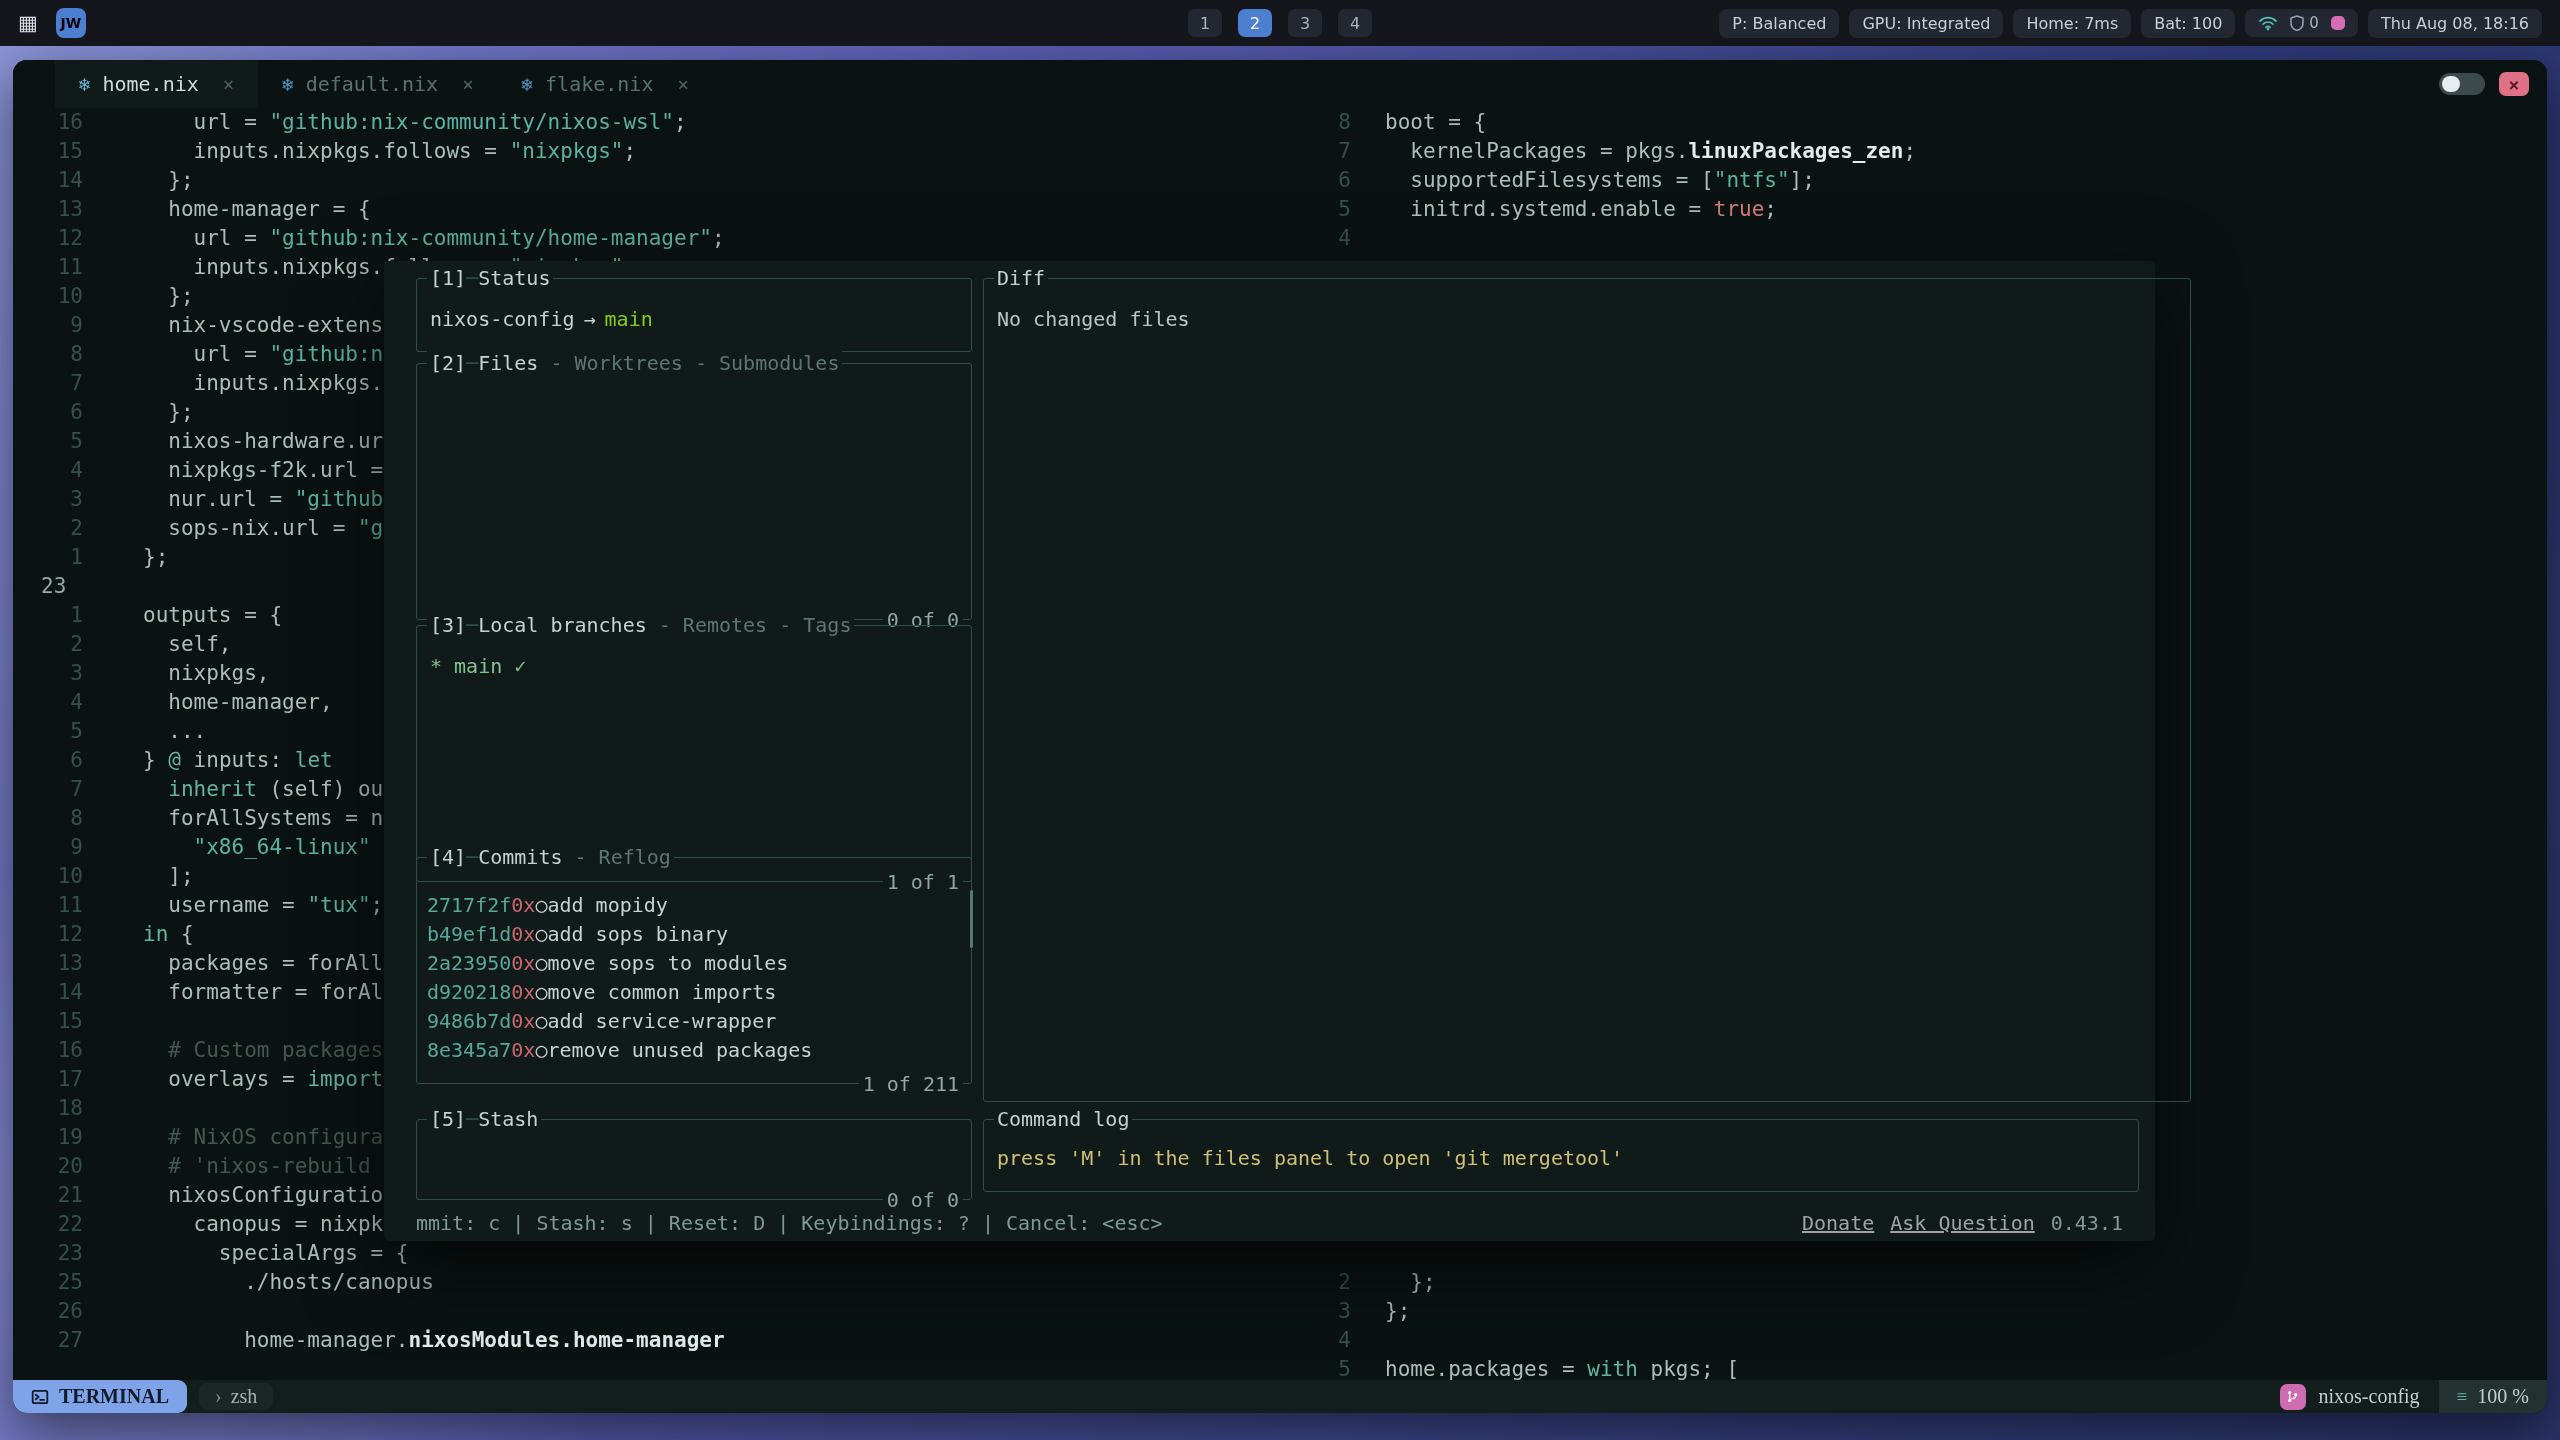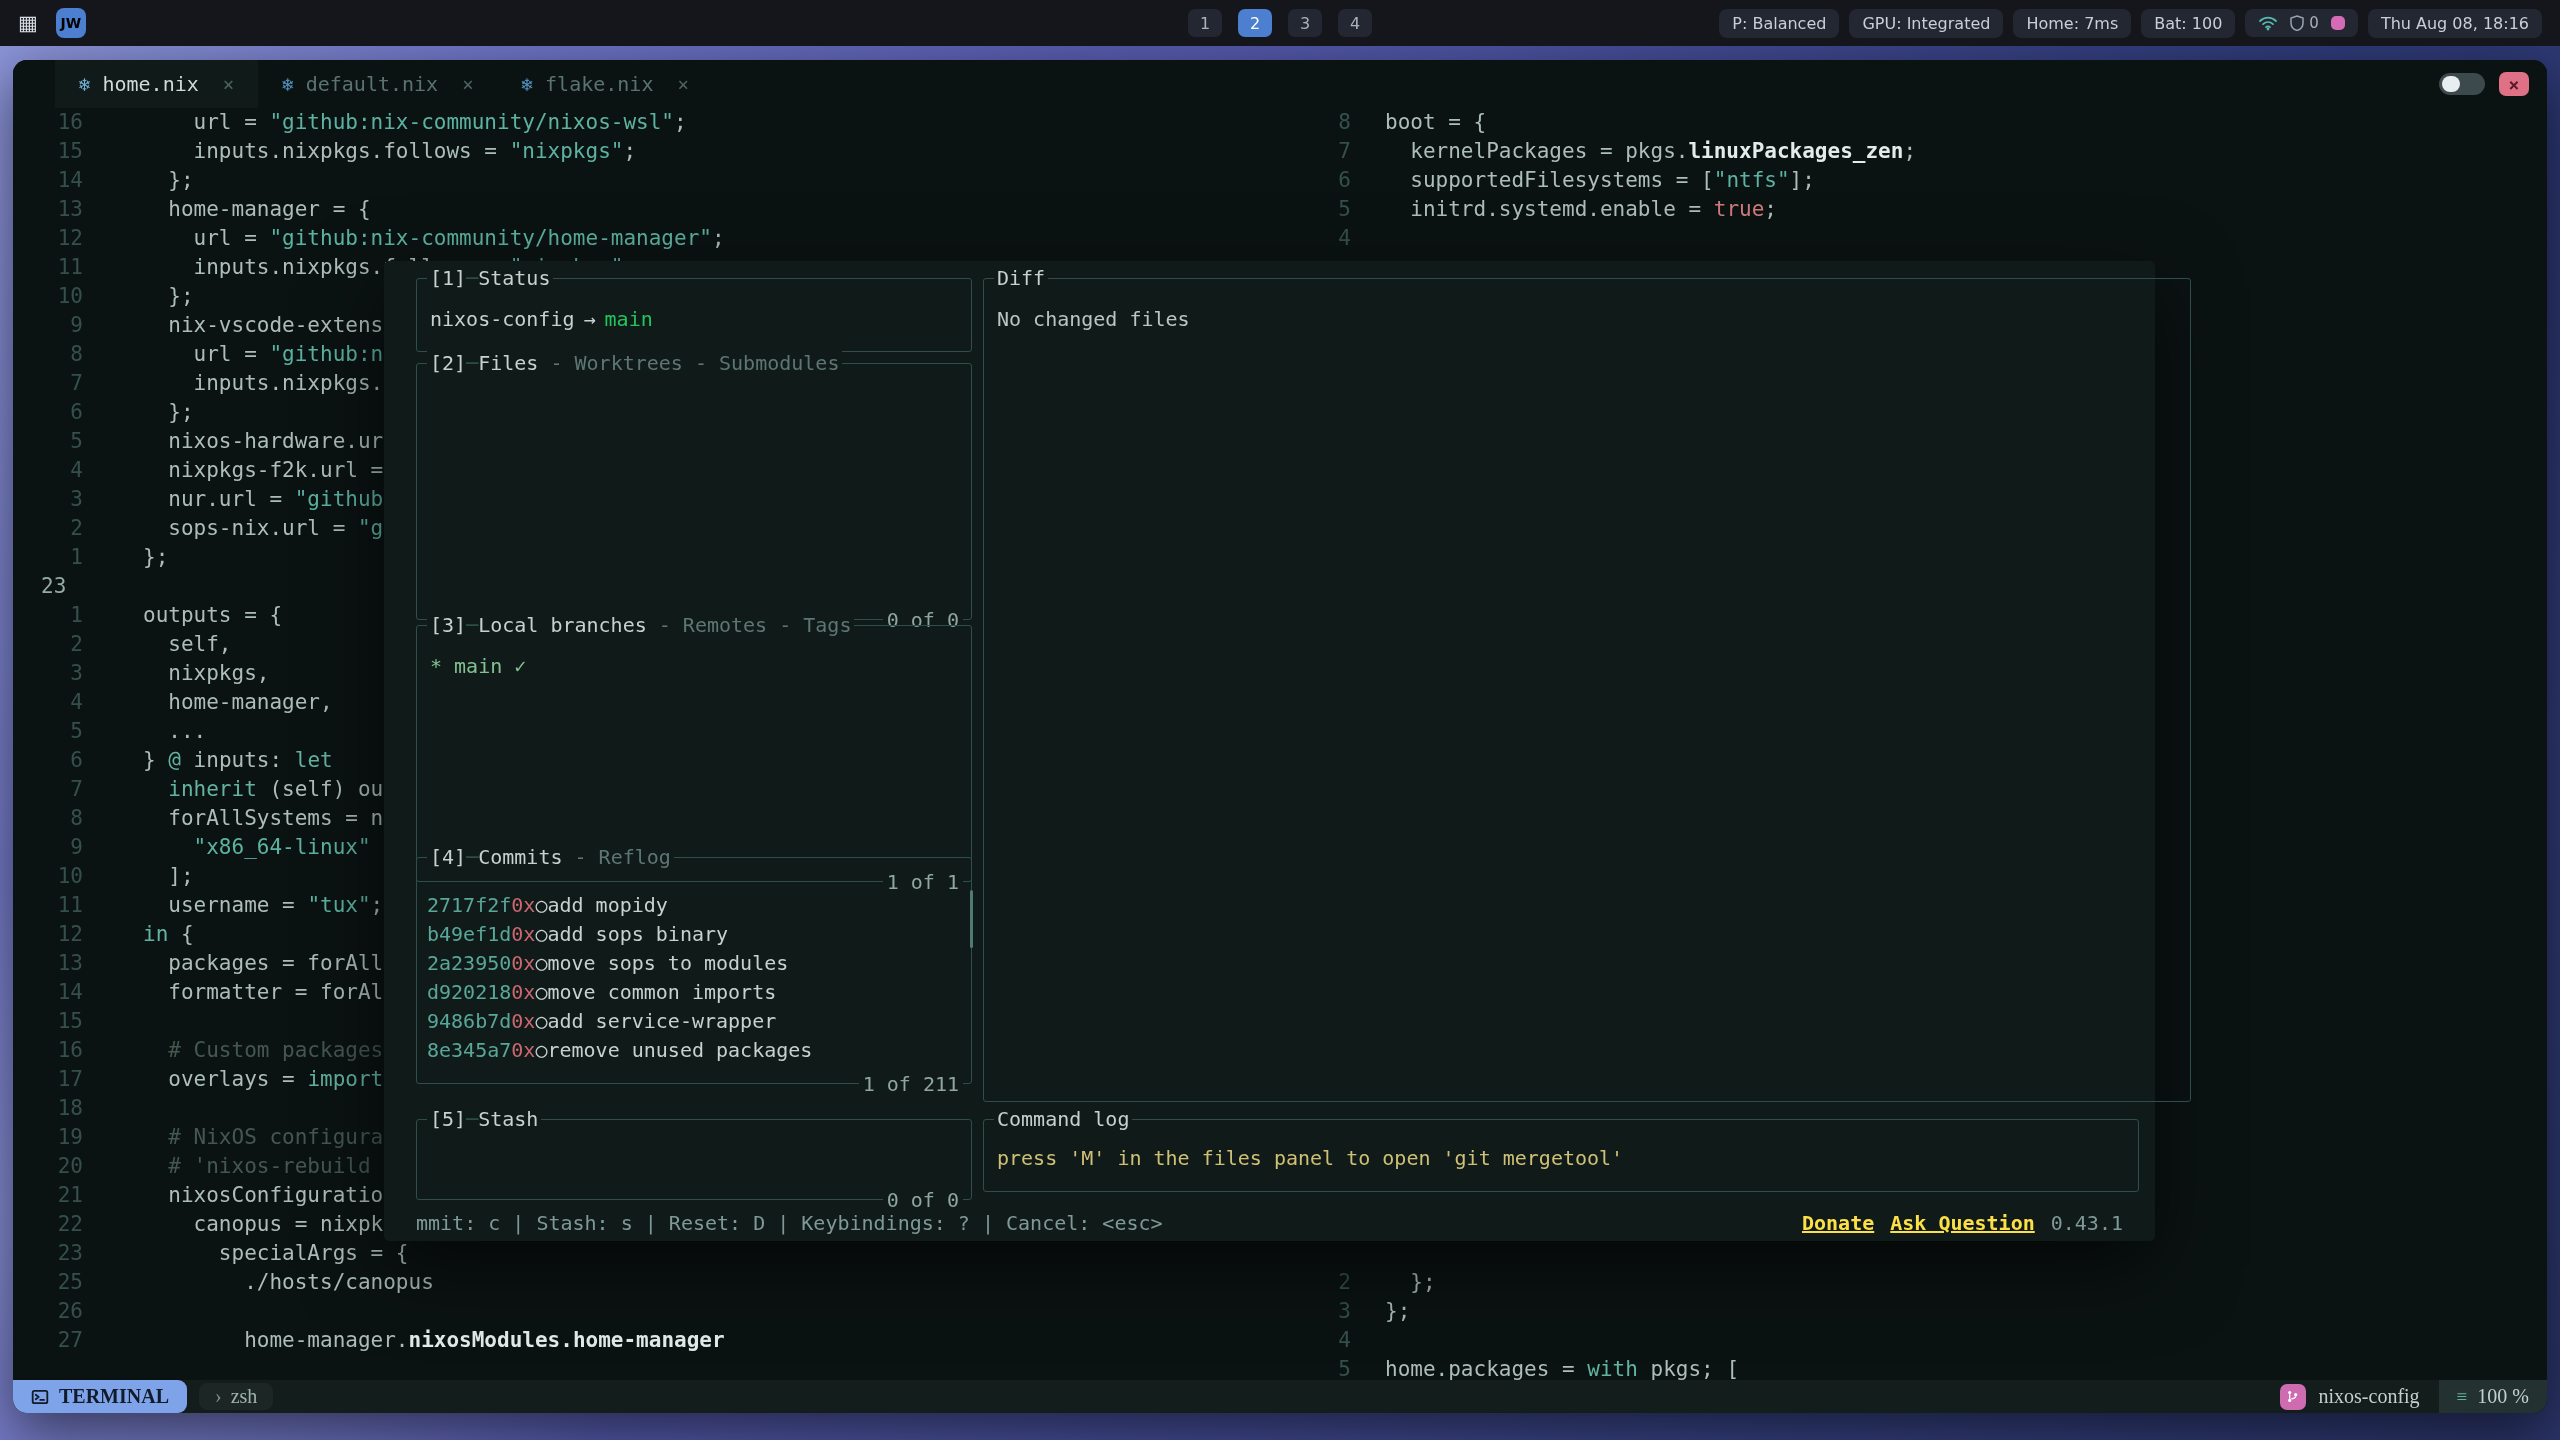--- a/index.html
+++ b/index.html
@@ -60,34 +60,34 @@
   .lg-panel{position:absolute;border:1px solid #2e4f49;border-radius:3px;box-sizing:border-box;}
   .lg-title{position:absolute;top:-14px;left:10px;background:#101b19;padding:0 3px;white-space:pre;line-height:26px;}
   .pk{color:#c6d2d0;}
   .pd{color:#2e4f49;}
   .pt{color:#c6d2d0;}
   .ps{color:#5d7672;}
   .lg-count{position:absolute;bottom:-14px;right:8px;background:#101b19;padding:0 4px;color:#8fa6a1;line-height:26px;}
   .lg-content{padding:28px 13px 0;white-space:pre;}
   .st-repo{color:#c6d2d0;}
   .st-arrow{color:#c6d2d0;margin:0 9px;}
-  .st-branch{color:#22c55e;margin-top:12px;}
+  .st-branch{color:#84cc16;margin-top:12px;}
   .branch-item{color:#83c092;}
   .diff-text{color:#b9c6c4;}
   .tip-text{color:#cfc076;}
   .commitwrap{padding-top:33px;}
   .lg-commit{height:29px;line-height:29px;white-space:pre;display:flex;gap:0;padding:0 10px;}
   .ch{color:#58a79a;}
   .cf{color:#cc6670;}
   .cn{color:#c6d2d0;}
   .cm{color:#c6d2d0;}
   .lg-scroll{position:absolute;right:-2px;top:32px;width:3px;height:58px;background:#517a73;border-radius:2px;}
   .lg-keybar{position:absolute;left:32px;right:32px;bottom:6px;display:flex;align-items:center;color:#7f9a95;white-space:pre;}
   .lg-keyright{margin-left:auto;display:flex;gap:16px;align-items:center;}
-  .lg-link{color:#fde047;text-decoration:underline;font-weight:bold;}
+  .lg-link{color:#a3a3a3;text-decoration:underline;}
   .lg-version{color:#7f9a95;}
   
   .statusline{height:33px;flex:none;display:flex;align-items:center;background:#131d1b;font-family:Liberation Serif, serif;font-size:20px;color:#9fb3af;}
   .seg.mode{height:33px;background:#7fa3e8;color:#111b2a;font-weight:bold;display:flex;align-items:center;gap:10px;padding:0 18px;border-radius:0 9px 9px 0;}
   .seg.shell{height:27px;background:#1c2625;display:flex;align-items:center;gap:9px;padding:0 16px;margin-left:12px;border-radius:8px;color:#9fb3af;}
   .shellicon{color:#7f948f;}
   .sl-right{margin-left:auto;display:flex;align-items:center;gap:13px;}
   .gitchip{width:26px;height:26px;border-radius:7px;background:#cf6bb0;display:flex;align-items:center;justify-content:center;}
   .repo{color:#c4d0cd;}
   .pctchip{height:33px;background:#233130;display:flex;align-items:center;gap:10px;padding:0 18px;color:#c4d0cd;margin-left:6px;}

